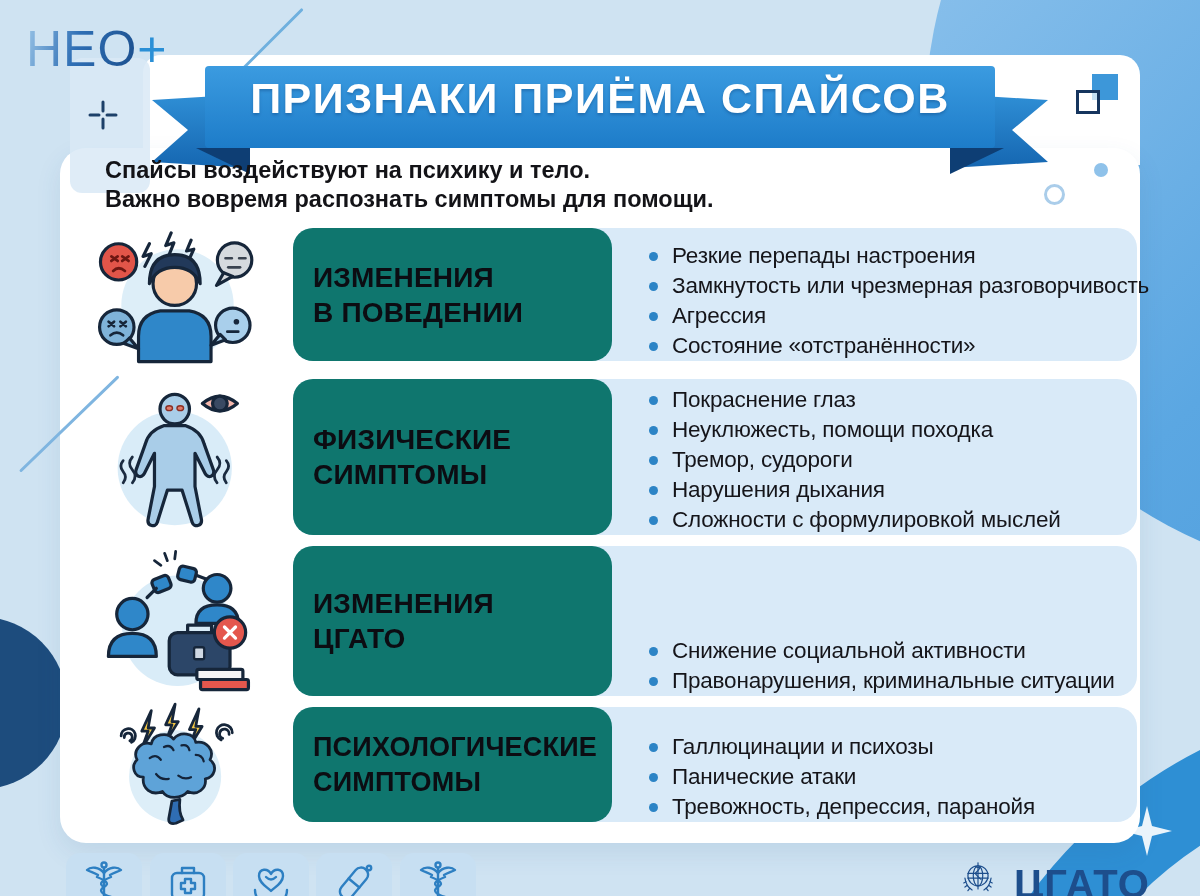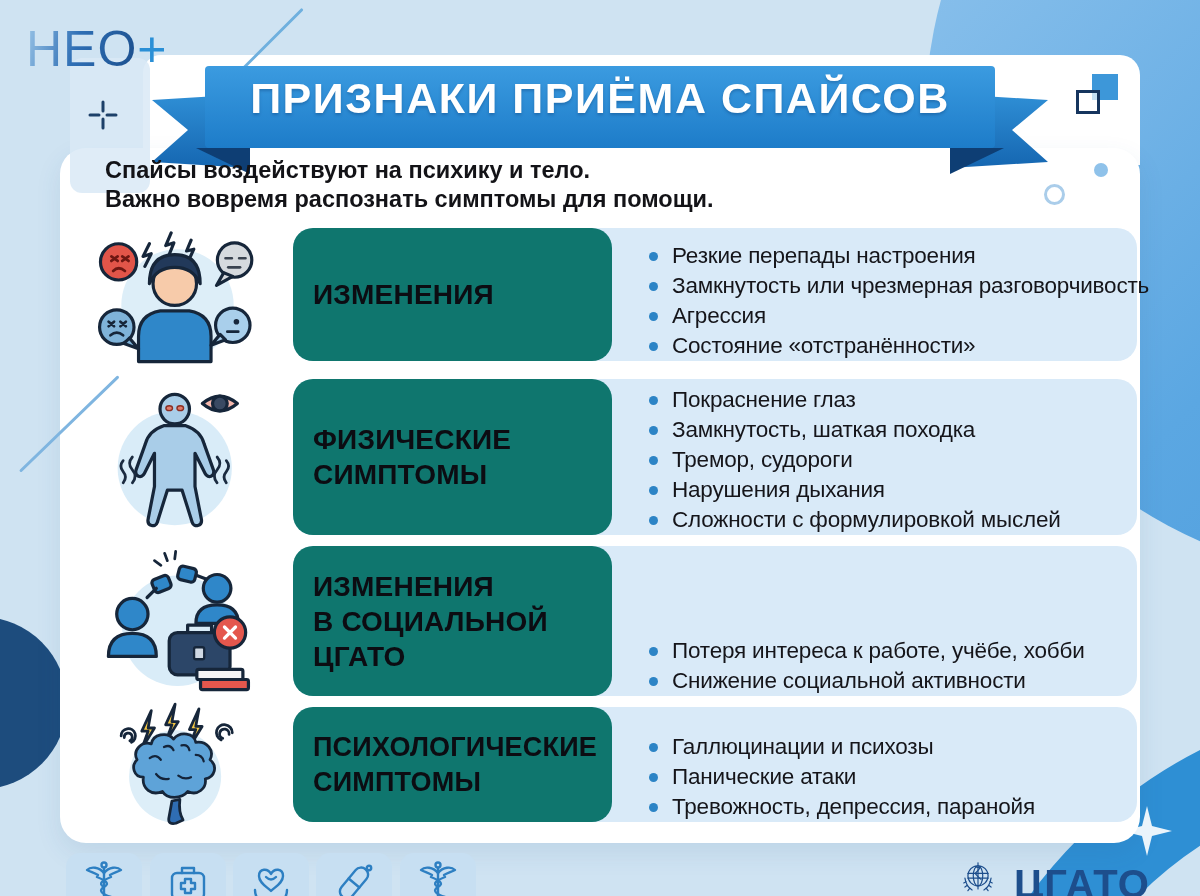--- a/index.html
+++ b/index.html
@@ -159,20 +159,21 @@
       <g stroke="#16263a" stroke-width="3" stroke-linecap="round" fill="none">
         <circle cx="160" cy="110" r="1.6" fill="#16263a"></circle>
           <path d="M150,121 h12"></path>
       </g>
       <polygon points="142,124 132,136 148,130" fill="#a9cfeb" class="ic-stroke" stroke-width="2.5"></polygon>
     </svg>
   </div>
   <div class="boxes">
     <div class="title-box">
       <span>ИЗМЕНЕНИЯ</span>
+      <span>В ПОВЕДЕНИИ</span>
     </div>
     <ul class="items">
       <li>Резкие перепады настроения</li>
       <li>Замкнутость или чрезмерная разговорчивость</li>
       <li>Агрессия</li>
       <li>Состояние «отстранённости»</li>
     </ul>
   </div>
 </section>
 
@@ -194,21 +195,21 @@
       </g>
     </svg>
   </div>
   <div class="boxes">
     <div class="title-box">
       <span>ФИЗИЧЕСКИЕ</span>
       <span>СИМПТОМЫ</span>
     </div>
     <ul class="items">
       <li>Покраснение глаз</li>
-      <li>Замкнутость, шаткая походка</li>
+      <li>Неуклюжесть, помощи походка</li>
       <li>Тремор, судороги</li>
       <li>Нарушения дыхания</li>
       <li>Сложности с формулировкой мыслей</li>
     </ul>
   </div>
 </section>
 
 <section class="row r3">
   <div class="icon-wrap">
     <svg viewBox="0 0 190 155">
@@ -231,26 +232,25 @@
       <rect x="113" y="106" width="11" height="13" rx="2" fill="#cfd8e3" stroke="#16263a" stroke-width="2.5"></rect>
       <rect x="116" y="130" width="50" height="11" rx="2" fill="#f4f4f6" class="ic-stroke" stroke-width="3"></rect>
       <rect x="120" y="141" width="52" height="11" rx="2" fill="#e4574d" class="ic-stroke" stroke-width="3"></rect>
       <circle cx="152" cy="90" r="17" fill="#e4574d" class="ic-stroke" stroke-width="3"></circle>
       <path d="M146,84 l12,12 M158,84 l-12,12" stroke="#ffffff" stroke-width="3.5" stroke-linecap="round"></path>
     </svg>
   </div>
   <div class="boxes">
     <div class="title-box">
       <span>ИЗМЕНЕНИЯ</span>
-      <span>В СОЦИАЛЬНОЙ</span>
       <span>ЦГАТО</span>
     </div>
     <ul class="items">
-      <li>Потеря интереса к работе, учёбе, хобби</li>
       <li>Снижение социальной активности</li>
+      <li>Правонарушения, криминальные ситуации</li>
     </ul>
   </div>
 </section>
 
 <section class="row r4">
   <div class="icon-wrap">
     <svg viewBox="0 0 190 160">
       <circle cx="92" cy="95" r="58" fill="#ddeef8"></circle>
       <g class="ic-stroke" fill="none" stroke-width="2.8">
         <path d="M24,44 a9,9 0 1 1 13,8"></path>

